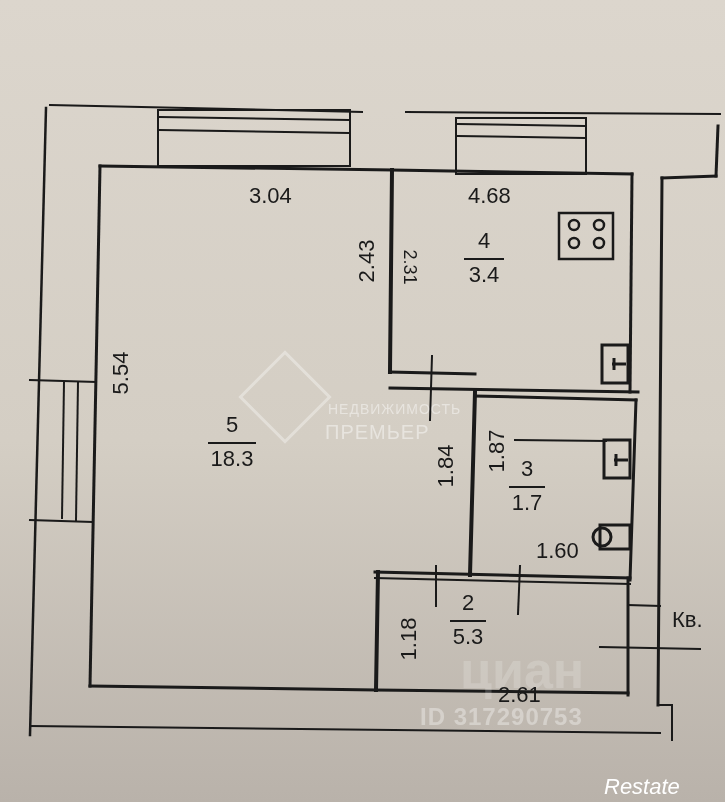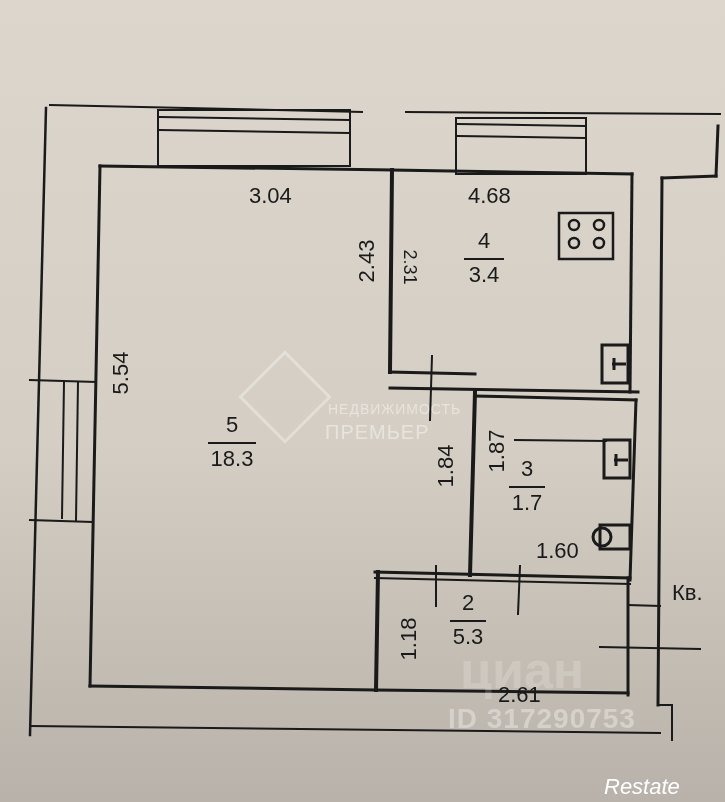--- a/index.html
+++ b/index.html
@@ -33,21 +33,21 @@
     .wm-text1 {
       position: absolute; left: 325px; top: 373px; font-size: 20px; letter-spacing: 1px;
       color: rgba(255,255,255,0.45);
       margin-top: 48px;
     }
     .wm-text2 {
       position: absolute; left: 328px; top: 401px; font-size: 14px; letter-spacing: 1px;
       color: rgba(255,255,255,0.45);
     }
     .wm-id {
-      position: absolute; left: 448px; top: 703px; font-size: 28px; letter-spacing: 1px;
+      position: absolute; left: 420px; top: 703px; font-size: 24px; letter-spacing: 1px;
       color: rgba(255,255,255,0.35); font-weight: bold;
     }
     .wm-cian {
       position: absolute; left: 460px; top: 640px; font-size: 52px;
       color: rgba(255,255,255,0.18); font-weight: bold;
     }
     .restate {
       position: absolute; left: 604px; top: 762px; font-size: 22px; font-style: italic;
       color: #ffffff; font-weight: normal; margin-top: 12px;
     }
@@ -173,15 +173,15 @@
 <div class="lbl" style="left:536px; top:540px;">1.60</div>
 
 <div class="lbl rot" style="left:388px; top:628px;">1.18</div>
 <div class="frac" style="left:446px; top:592px; width:44px;">
   <span class="num">2</span>
   <span class="bar" style="width:36px;"></span>
   <span class="den">5.3</span>
 </div>
 <div class="lbl" style="left:498px; top:684px;">2.61</div>
 
-<div class="lbl" style="left:672px; top:582px;">Кв.</div>
+<div class="lbl" style="left:672px; top:609px;">Кв.</div>
 
 <div class="restate">Restate</div>
 
 </body></html>

